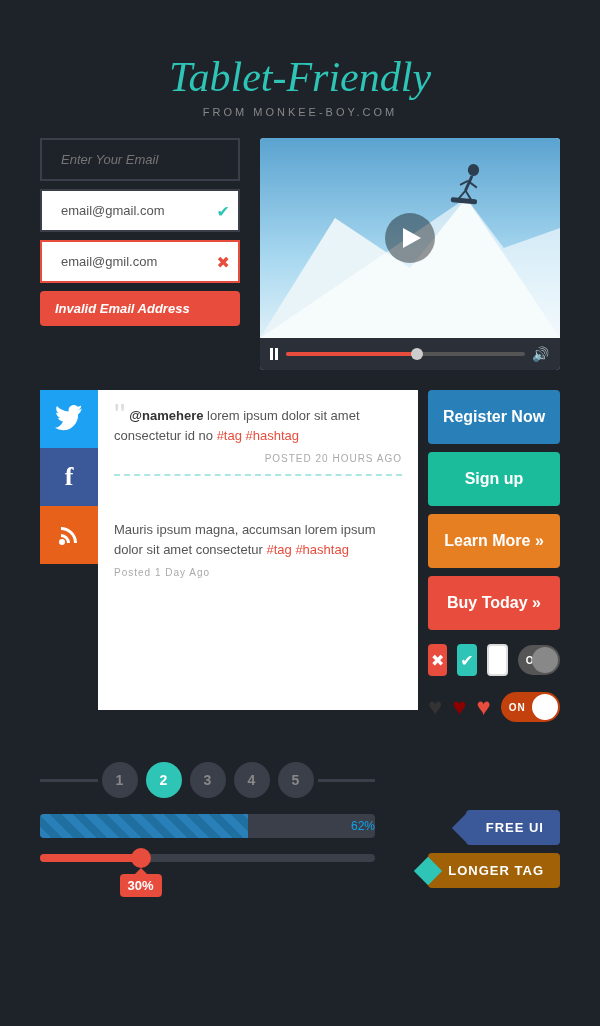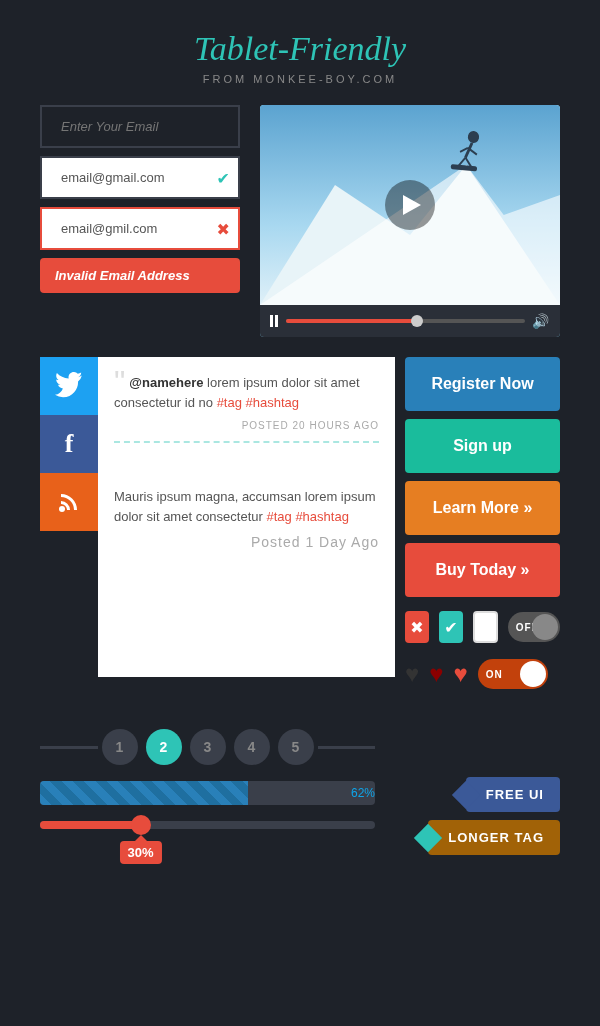--- a/index.html
+++ b/index.html
@@ -13,24 +13,25 @@
     }
 
     
     .header {
       text-align: center;
       padding: 30px 20px 20px;
     }
     .header-script {
       font-family: 'Georgia', cursive;
       color: #2ec4b6;
-      font-size: 34px;
+      font-size: 42px;
       font-style: italic;
       line-height: 1.1;
       font-weight: normal;
+      margin-top: 24px;
     }
     .header-main {
       font-size: 44px;
       font-weight: 900;
       color: #fff;
       letter-spacing: 2px;
       text-transform: uppercase;
       line-height: 1;
     }
     .header-sub {
@@ -257,33 +258,33 @@
       margin-bottom: 12px;
     }
     .tweet-text2 {
       font-size: 13px;
       color: #555;
       line-height: 1.5;
       margin-bottom: 8px;
       margin-top: 44px;
     }
     .tweet-time2 {
-      text-align: right;
-      font-size: 14px;
+      text-align: left;
+      font-size: 10px;
       color: #aaa;
       text-transform: capitalize;
       letter-spacing: 1px;
     }
 
     
     .action-buttons {
       display: flex;
       flex-direction: column;
       gap: 8px;
-      width: 165px;
+      width: 142px;
       flex-shrink: 0;
       padding-left: 10px;
     }
     .action-btn {
       padding: 18px 10px;
       border: none;
       border-radius: 4px;
       font-size: 16px;
       font-weight: bold;
       color: #fff;

